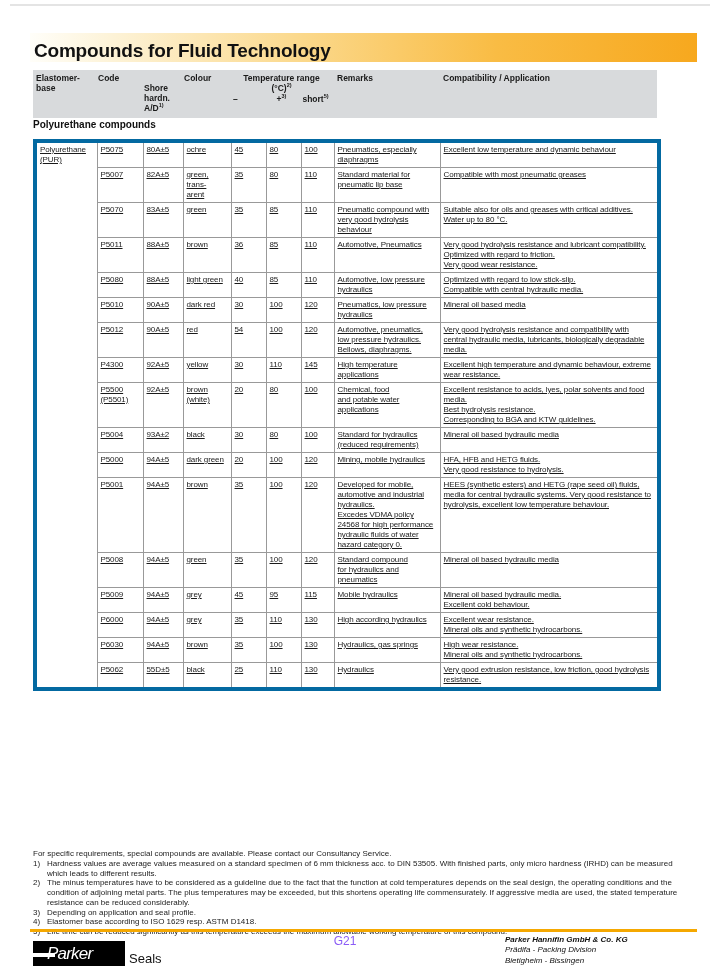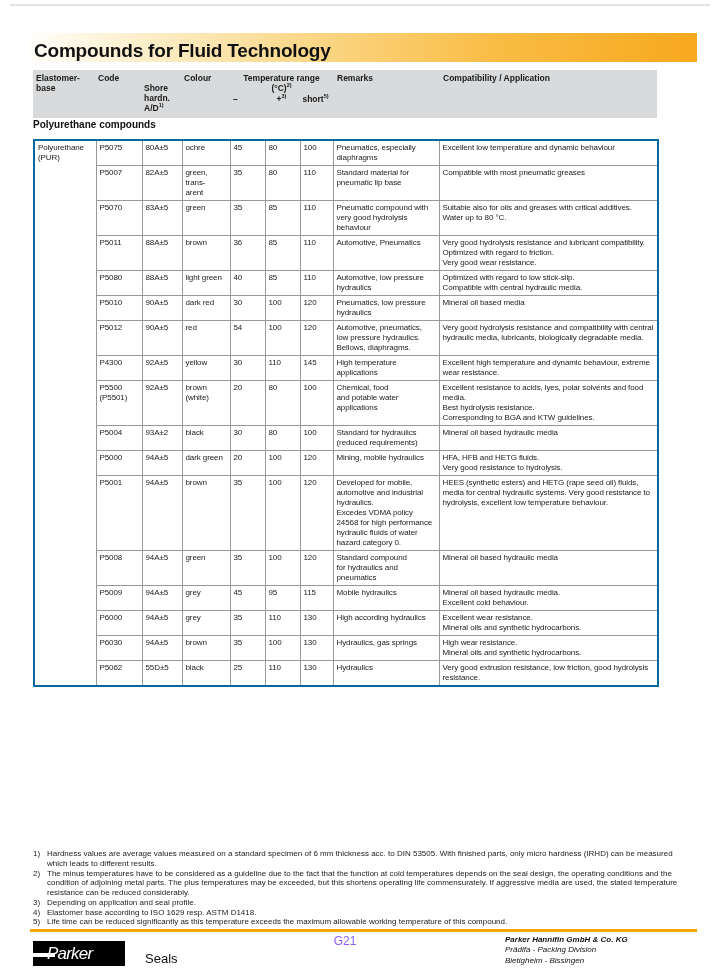--- a/index.html
+++ b/index.html
@@ -28,38 +28,38 @@
   sup{font-size:5.5px;vertical-align:super;line-height:0;}
 
   
   .section-title{position:absolute;left:33px;top:119px;font-size:10px;font-weight:bold;color:#111;}
 
   
   .cmp-table{position:absolute;left:33px;top:139px;width:624px;border-collapse:collapse;table-layout:fixed;
      font-size:8px;line-height:1.25;letter-spacing:-0.1px;}
   .cmp-table td{border:1px solid #999;vertical-align:top;padding:2px 3px;white-space:pre-line;
      overflow:hidden;color:#222;}
-  .cmp-table{border:2px solid #0369a1;}
+  .cmp-table{border:4px solid #0369a1;text-decoration:underline;}
 
   
   .footnotes{position:absolute;left:33px;top:849px;width:657px;font-size:8px;line-height:1.22;color:#222;}
   .fn-intro{margin-bottom:0;}
   .fn-item{display:flex;}
   .fn-num{width:14px;flex-shrink:0;}
   .fn-text{flex:1;}
 
   
   .footer-rule{position:absolute;left:30px;top:929px;width:667px;height:3px;background:#f5a800;}
   .footer-page{position:absolute;left:33px;top:934px;width:624px;text-align:center;font-size:12px;color:#8b5cf6;}
   .footer-logo-wrap{position:absolute;left:33px;top:941px;display:flex;align-items:flex-end;}
   .logo-box{position:relative;width:92px;height:25px;background:#000;display:flex;align-items:center;}
   .logo-bar{position:absolute;left:0;top:12px;width:22px;height:4px;background:#fff;}
   .logo-text{position:relative;margin-left:14px;color:#fff;font-weight:normal;font-style:italic;
      font-size:17px;letter-spacing:-0.8px;}
-  .logo-seals{margin-left:20px;font-size:13px;color:#111;}
+  .logo-seals{margin-left:4px;font-size:13px;color:#111;}
   .footer-company{position:absolute;left:505px;top:935px;font-size:8px;line-height:1.3;color:#111;font-style:italic;}
   .fc-name{font-weight:bold;}
 </style>
 </head>
 <body>
 
 <div class="page">
   <div class="scan-edge"></div>
 
   <div class="title-bar">
@@ -295,20 +295,21 @@
           <td>25</td>
           <td>110</td>
           <td>130</td>
           <td>Hydraulics</td>
           <td>Very good extrusion resistance, low friction, good hydrolysis resistance.</td>
         </tr>
       </tbody>
   </table>
 
   <div class="footnotes">
+    <div class="fn-intro">For specific requirements, special compounds are available. Please contact our Consultancy Service.</div>
     <div class="fn-item">
       <span class="fn-num">1)</span>
       <span class="fn-text">Hardness values are average values measured on a standard specimen of 6 mm thickness acc. to DIN 53505. With finished parts, only micro hardness (IRHD) can be measured which leads to different results.</span>
     </div>
     <div class="fn-item">
       <span class="fn-num">2)</span>
       <span class="fn-text">The minus temperatures have to be considered as a guideline due to the fact that the function at cold temperatures depends on the seal design, the operating conditions and the condition of adjoining metal parts. The plus temperatures may be exceeded, but this shortens operating life commensurately. If aggressive media are used, the stated temperature resistance can be reduced considerably.</span>
     </div>
     <div class="fn-item">
       <span class="fn-num">3)</span>

